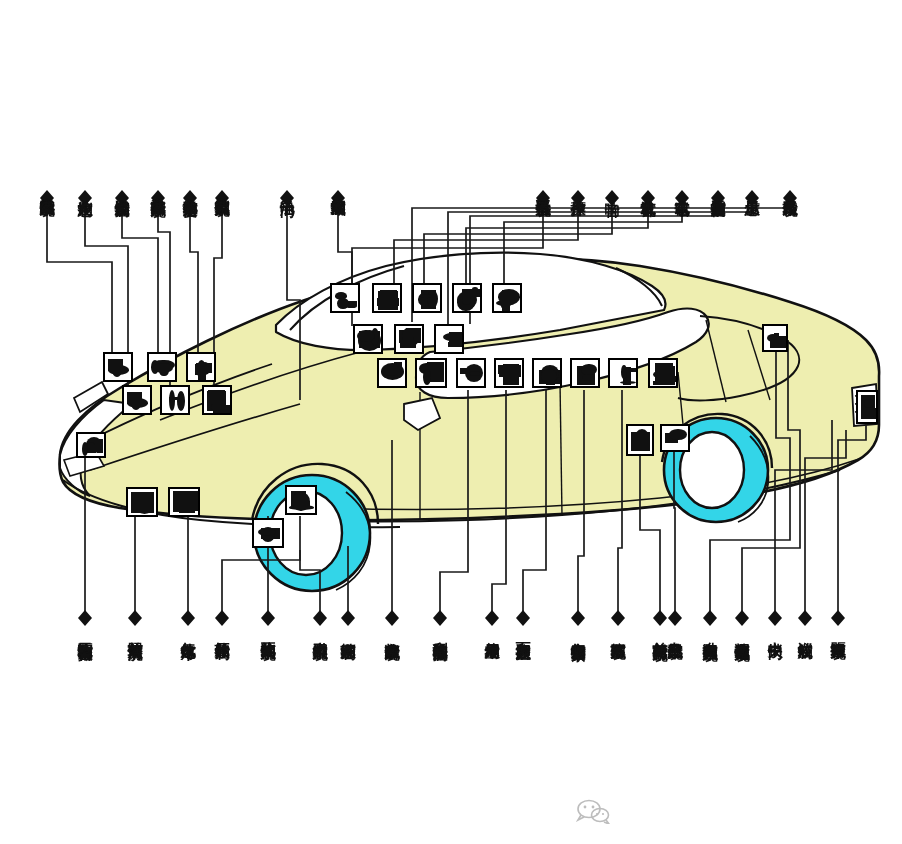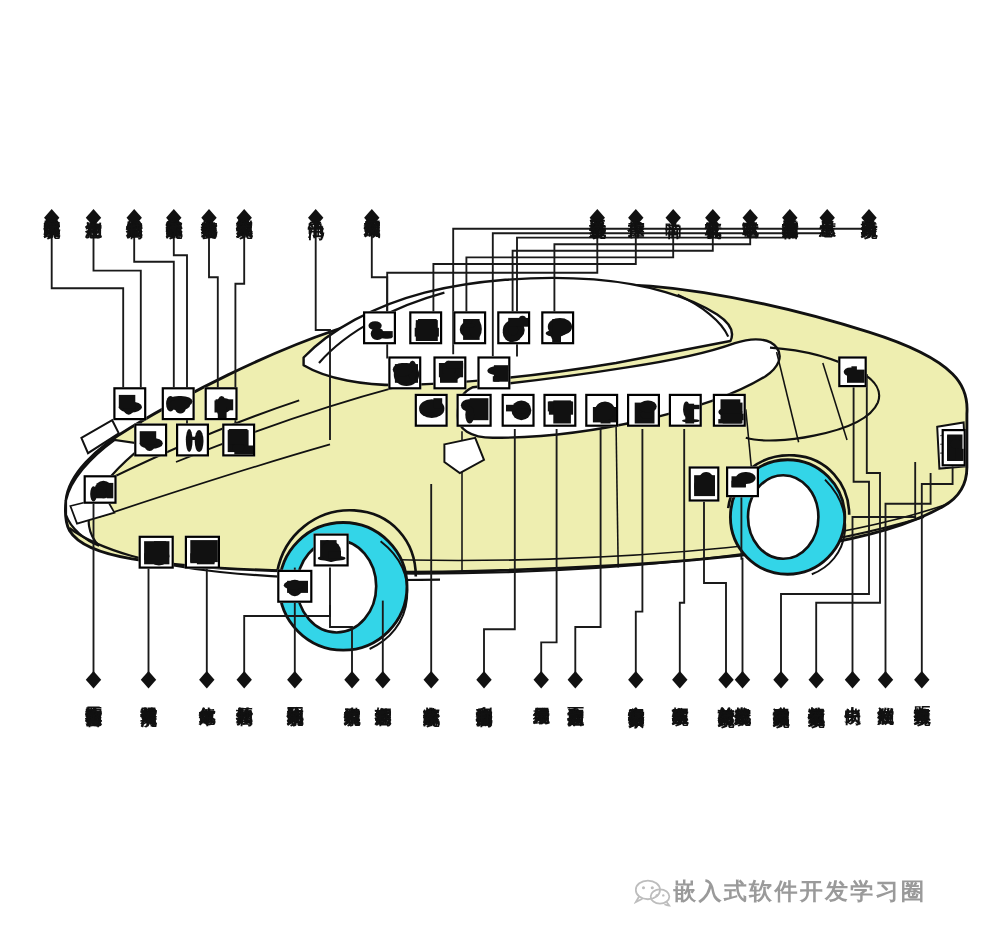--- a/index.html
+++ b/index.html
@@ -445,15 +445,14 @@
   <svg class="wm-logo" width="34" height="26">
     <ellipse cx="13" cy="11" rx="11" ry="8.5" fill="none" stroke="#bdbdbd" stroke-width="1.6"></ellipse>
     <path d="M5 17 L2 22 L8 19" fill="none" stroke="#bdbdbd" stroke-width="1.6"></path>
     <circle cx="9" cy="9" r="1.4" fill="#bdbdbd"></circle>
     <circle cx="17" cy="9" r="1.4" fill="#bdbdbd"></circle>
     <ellipse cx="24" cy="17" rx="8.5" ry="6.5" fill="none" stroke="#bdbdbd" stroke-width="1.6"></ellipse>
     <path d="M30 22 L33 26 L28 24" fill="none" stroke="#bdbdbd" stroke-width="1.6"></path>
     <circle cx="21" cy="16" r="1.1" fill="#bdbdbd"></circle>
     <circle cx="27" cy="16" r="1.1" fill="#bdbdbd"></circle>
   </svg>
-  <div class="wm">嵌入式软件开发学习圈</div>
 
 </div>
 
 </body></html>

